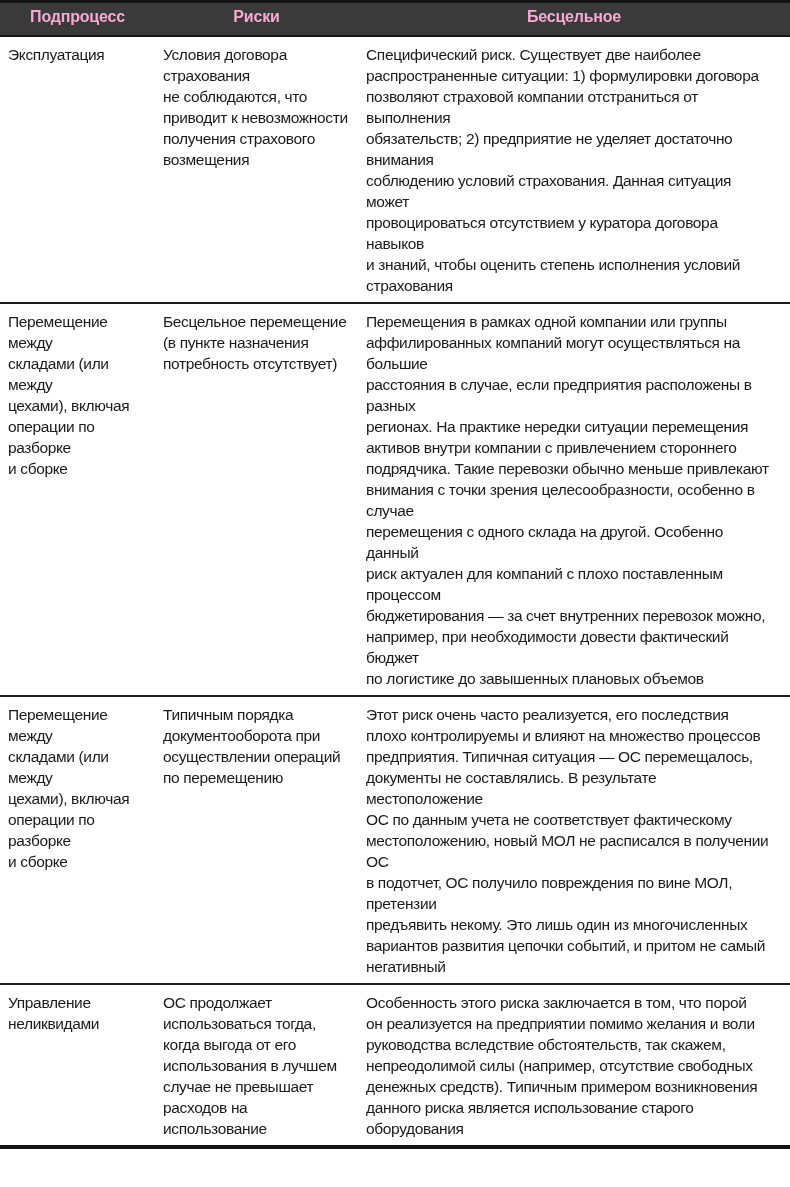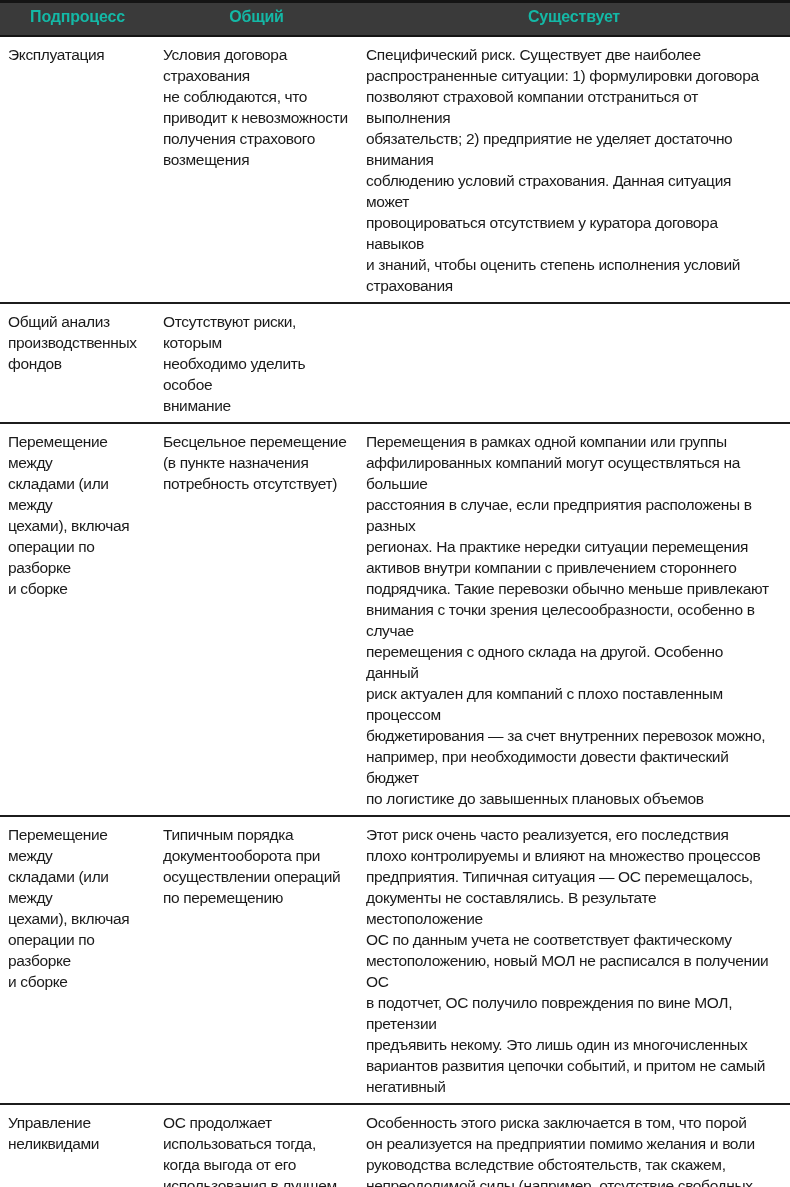--- a/index.html
+++ b/index.html
@@ -12,21 +12,21 @@
   .risk-table {
     width: 790px;
     border-collapse: collapse;
     table-layout: fixed;
   }
   col.c1 { width: 155px; }
   col.c2 { width: 203px; }
   col.c3 { width: 432px; }
   thead th {
     background: #3a3a3a;
-    color: #14b8a6;
+    color: #f9a8d4;
     font-weight: bold;
     font-size: 16px;
     letter-spacing: -0.2px;
     text-align: center;
     height: 34px;
     vertical-align: middle;
     border-top: 3px solid #141414;
     border-bottom: 2px solid #141414;
     padding: 2px 4px 6px 4px;
   }
@@ -50,50 +50,41 @@
 
 <table class="risk-table">
   <colgroup>
     <col class="c1">
     <col class="c2">
     <col class="c3">
   </colgroup>
   <thead>
     <tr>
       <th>Подпроцесс</th>
-      <th>Общий</th>
-      <th>Существует</th>
+      <th>Риски</th>
+      <th>Бесцельное</th>
     </tr>
   </thead>
   <tbody>
     <tr>
       <td class="sub">Эксплуатация</td>
       <td class="risk">Условия договора
 страхования
 не соблюдаются, что
 приводит к невозможности
 получения страхового
 возмещения</td>
       <td class="comment">Специфический риск. Существует две наиболее
 распространенные ситуации: 1) формулировки договора
 позволяют страховой компании отстраниться от выполнения
 обязательств; 2) предприятие не уделяет достаточно внимания
 соблюдению условий страхования. Данная ситуация может
 провоцироваться отсутствием у куратора договора навыков
 и знаний, чтобы оценить степень исполнения условий
 страхования</td>
-    </tr>
-    <tr>
-      <td class="sub">Общий анализ
-производственных
-фондов</td>
-      <td class="risk">Отсутствуют риски, которым
-необходимо уделить особое
-внимание</td>
-      <td class="comment"></td>
     </tr>
     <tr>
       <td class="sub">Перемещение между
 складами (или между
 цехами), включая
 операции по разборке
 и сборке</td>
       <td class="risk">Бесцельное перемещение
 (в пункте назначения
 потребность отсутствует)</td>

